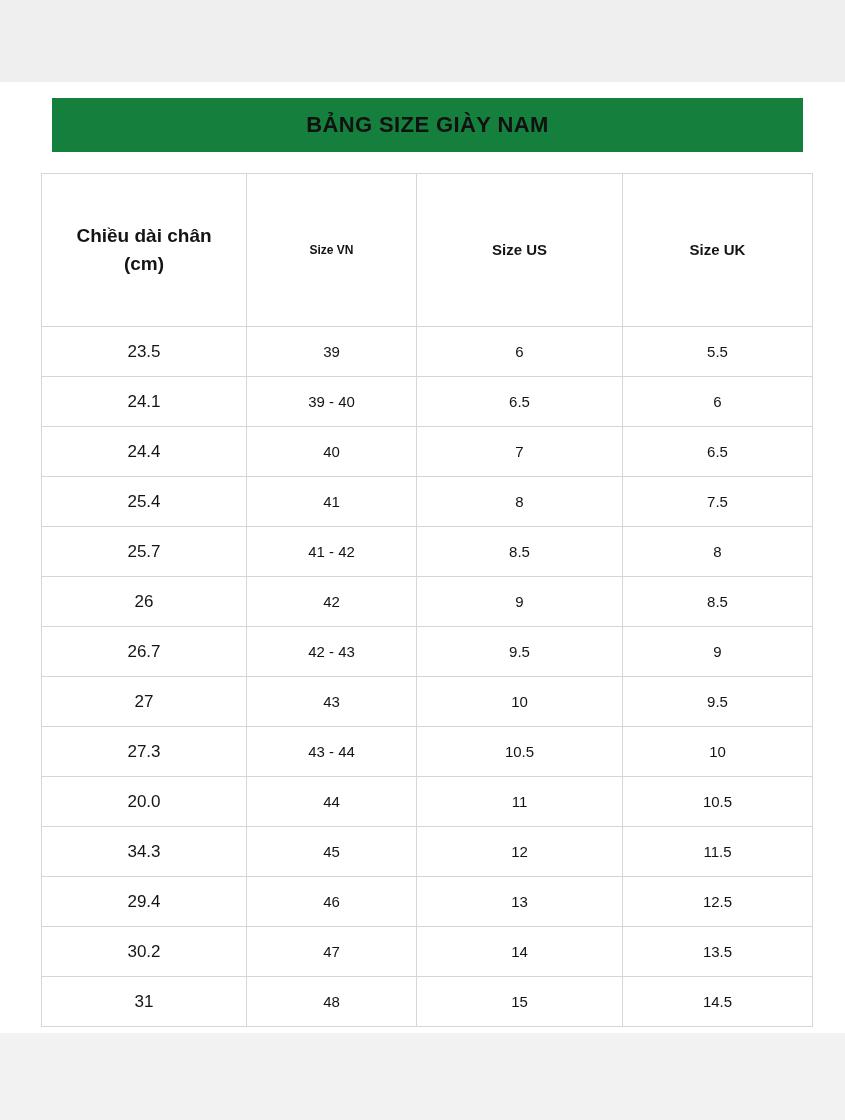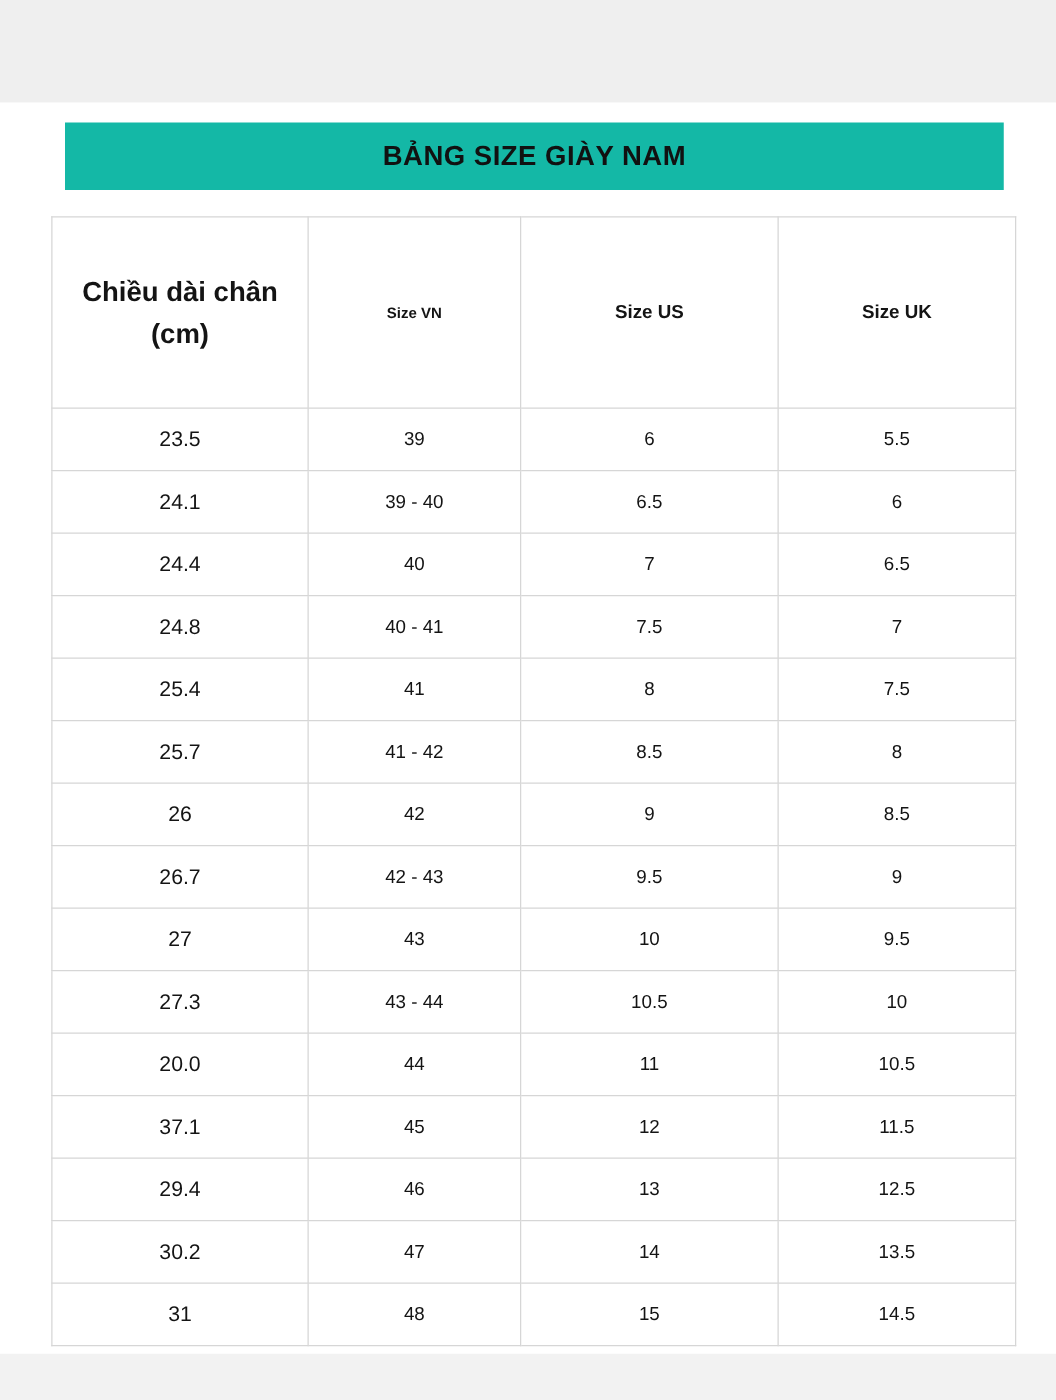--- a/index.html
+++ b/index.html
@@ -32,21 +32,21 @@
     position: absolute;
     top: 82px;
     left: 0;
     width: 845px;
     background: #ffffff;
     padding-bottom: 6px;
   }
   .title-bar {
     margin: 16px 42px 0 52px;
     height: 54px;
-    background: #14b8a6;
+    background: #15803d;
     display: flex;
     align-items: center;
     justify-content: center;
   }
   .title-bar h1 {
     margin: 0;
     font-size: 22px;
     font-weight: bold;
     letter-spacing: 0.4px;
     color: #111111;
@@ -67,21 +67,21 @@
     color: #141414;
   }
   table.size-table thead th {
     height: 144px;
     font-size: 12px;
     font-weight: bold;
     padding: 4px 6px;
     line-height: 1.5;
   }
   table.size-table thead th.col-first {
-    font-size: 22px;
+    font-size: 19px;
   }
   table.size-table thead th.col-us,
   table.size-table thead th.col-uk {
     font-size: 15px;
   }
   table.size-table tbody td {
     height: 45px;
     font-size: 15px;
     font-weight: normal;
     padding: 2px 4px;
@@ -138,26 +138,20 @@
           <td>6.5</td>
           <td>6</td>
         </tr>
         <tr>
           <td class="col-first">24.4</td>
           <td>40</td>
           <td>7</td>
           <td>6.5</td>
         </tr>
         <tr>
-          <td class="col-first">24.8</td>
-          <td>40 - 41</td>
-          <td>7.5</td>
-          <td>7</td>
-        </tr>
-        <tr>
           <td class="col-first">25.4</td>
           <td>41</td>
           <td>8</td>
           <td>7.5</td>
         </tr>
         <tr>
           <td class="col-first">25.7</td>
           <td>41 - 42</td>
           <td>8.5</td>
           <td>8</td>
@@ -186,21 +180,21 @@
           <td>10.5</td>
           <td>10</td>
         </tr>
         <tr>
           <td class="col-first">20.0</td>
           <td>44</td>
           <td>11</td>
           <td>10.5</td>
         </tr>
         <tr>
-          <td class="col-first">37.1</td>
+          <td class="col-first">34.3</td>
           <td>45</td>
           <td>12</td>
           <td>11.5</td>
         </tr>
         <tr>
           <td class="col-first">29.4</td>
           <td>46</td>
           <td>13</td>
           <td>12.5</td>
         </tr>

